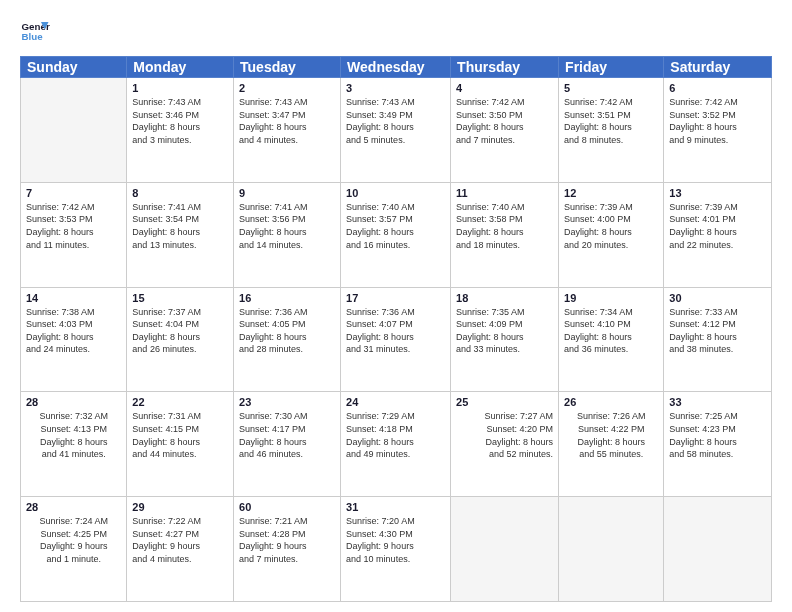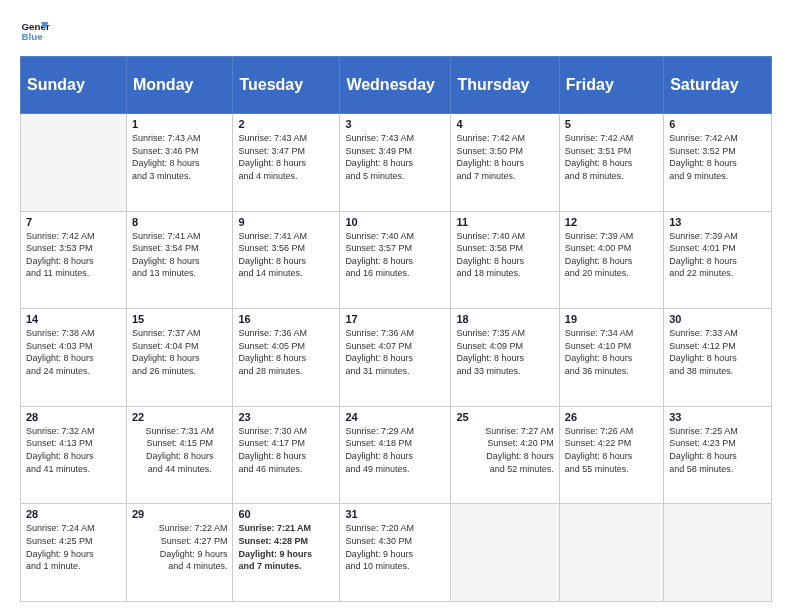--- a/index.html
+++ b/index.html
@@ -46,23 +46,23 @@
       color: #555;
     }
     .calendar-table {
       width: 100%;
       border-collapse: collapse;
       flex: 1;
     }
     .calendar-table th {
       background-color: #3a6bc4;
       color: #fff;
-      font-size: 16px;
+      font-size: 14px;
       font-weight: bold;
-      padding: 19px 6px;
+      padding: 2px 6px;
       text-align: left;
       border: 1px solid #5580cc;
     }
     .calendar-table td {
       border: 1px solid #ccc;
       vertical-align: top;
       padding: 4px 5px;
       font-size: 9.5px;
       color: #333;
       width: 113px;
@@ -259,28 +259,28 @@
             <span class="day-num">30</span>
             <div class="day-info" style="white-space: pre-line;">Sunrise: 7:33 AM
 Sunset: 4:12 PM
 Daylight: 8 hours
 and 38 minutes.</div>
           </td>
         </tr>
         <tr>
           <td>
             <span class="day-num">28</span>
-            <div class="day-info" style="white-space: pre-line;">Sunrise: 7:32 AM
+            <div class="day-info" style="white-space: pre-line; text-align: center;">Sunrise: 7:32 AM
 Sunset: 4:13 PM
 Daylight: 8 hours
 and 41 minutes.</div>
           </td>
           <td>
             <span class="day-num">22</span>
-            <div class="day-info" style="white-space: pre-line; text-align: center;">Sunrise: 7:31 AM
+            <div class="day-info" style="white-space: pre-line;">Sunrise: 7:31 AM
 Sunset: 4:15 PM
 Daylight: 8 hours
 and 44 minutes.</div>
           </td>
           <td>
             <span class="day-num">23</span>
             <div class="day-info" style="white-space: pre-line;">Sunrise: 7:30 AM
 Sunset: 4:17 PM
 Daylight: 8 hours
 and 46 minutes.</div>
@@ -294,51 +294,51 @@
           </td>
           <td>
             <span class="day-num">25</span>
             <div class="day-info" style="white-space: pre-line; text-align: right;">Sunrise: 7:27 AM
 Sunset: 4:20 PM
 Daylight: 8 hours
 and 52 minutes.</div>
           </td>
           <td>
             <span class="day-num">26</span>
-            <div class="day-info" style="white-space: pre-line;">Sunrise: 7:26 AM
+            <div class="day-info" style="white-space: pre-line; text-align: center;">Sunrise: 7:26 AM
 Sunset: 4:22 PM
 Daylight: 8 hours
 and 55 minutes.</div>
           </td>
           <td>
             <span class="day-num">33</span>
             <div class="day-info" style="white-space: pre-line;">Sunrise: 7:25 AM
 Sunset: 4:23 PM
 Daylight: 8 hours
 and 58 minutes.</div>
           </td>
         </tr>
         <tr>
           <td>
             <span class="day-num">28</span>
-            <div class="day-info" style="white-space: pre-line;">Sunrise: 7:24 AM
+            <div class="day-info" style="white-space: pre-line; text-align: center;">Sunrise: 7:24 AM
 Sunset: 4:25 PM
 Daylight: 9 hours
 and 1 minute.</div>
           </td>
           <td>
             <span class="day-num">29</span>
-            <div class="day-info" style="white-space: pre-line; text-align: right;">Sunrise: 7:22 AM
+            <div class="day-info" style="white-space: pre-line;">Sunrise: 7:22 AM
 Sunset: 4:27 PM
 Daylight: 9 hours
 and 4 minutes.</div>
           </td>
           <td>
             <span class="day-num">60</span>
-            <div class="day-info" style="white-space: pre-line; font-weight: bold;">Sunrise: 7:21 AM
+            <div class="day-info" style="white-space: pre-line;">Sunrise: 7:21 AM
 Sunset: 4:28 PM
 Daylight: 9 hours
 and 7 minutes.</div>
           </td>
           <td>
             <span class="day-num">31</span>
             <div class="day-info" style="white-space: pre-line;">Sunrise: 7:20 AM
 Sunset: 4:30 PM
 Daylight: 9 hours
 and 10 minutes.</div>

